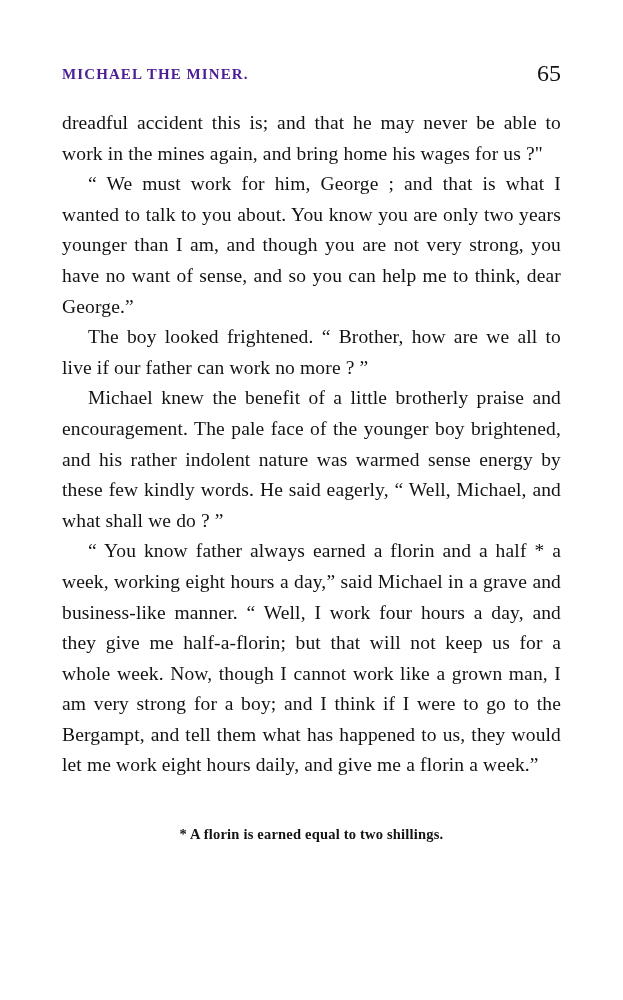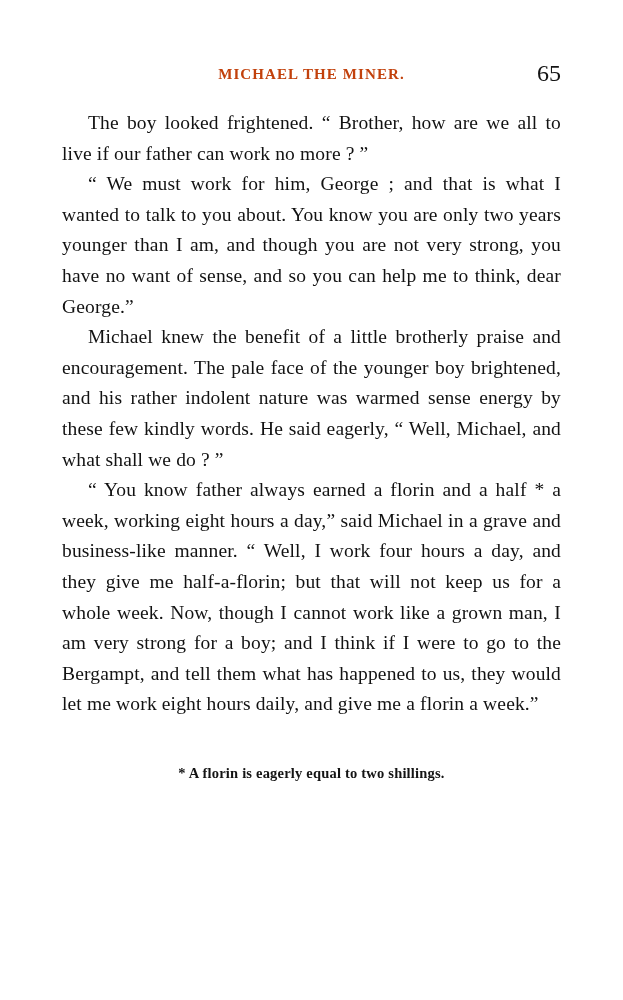--- a/index.html
+++ b/index.html
@@ -24,26 +24,25 @@
   .header {
     position: relative;
     height: 34px;
     margin-bottom: 14px;
   }
   .running-head {
     position: absolute;
     left: 0;
     right: 0;
     top: 6px;
-    text-align: center;
     font-family: "Liberation Serif", serif;
     font-weight: bold;
     font-size: 15px;
     letter-spacing: 1.1px;
-    color: #c2410c;
+    color: #4c1d95;
   }
   .folio {
     position: absolute;
     right: 0;
     top: 0;
     font-family: "Liberation Serif", serif;
     font-weight: normal;
     font-size: 24px;
     color: #141414;
   }
@@ -81,22 +80,23 @@
 <body>
 
 <div class="page">
 
   <div class="header">
     <div class="running-head">MICHAEL THE MINER.</div>
     <div class="folio">65</div>
   </div>
 
   <div class="body-text">
+    <p>dreadful accident this is; and that he may never be able to work in the mines again, and bring home his wages for us ?"</p>
+    <p class="indent">“ We must work for him, George ; and that is what I wanted to talk to you about. You know you are only two years younger than I am, and though you are not very strong, you have no want of sense, and so you can help me to think, dear George.”</p>
     <p class="indent">The boy looked frightened. “ Brother, how are we all to live if our father can work no more ? ”</p>
-    <p class="indent">“ We must work for him, George ; and that is what I wanted to talk to you about. You know you are only two years younger than I am, and though you are not very strong, you have no want of sense, and so you can help me to think, dear George.”</p>
     <p class="indent">Michael knew the benefit of a little brotherly praise and encouragement. The pale face of the younger boy brightened, and his rather indolent nature was warmed sense energy by these few kindly words. He said eagerly, “ Well, Michael, and what shall we do ? ”</p>
     <p class="indent">“ You know father always earned a florin and a half * a week, working eight hours a day,” said Michael in a grave and business-like manner. “ Well, I work four hours a day, and they give me half-a-florin; but that will not keep us for a whole week. Now, though I cannot work like a grown man, I am very strong for a boy; and I think if I were to go to the Bergampt, and tell them what has happened to us, they would let me work eight hours daily, and give me a florin a week.”</p>
   </div>
 
   <div class="footnote-rule"></div>
-  <div class="footnote">* A florin is eagerly equal to two shillings.</div>
+  <div class="footnote">* A florin is earned equal to two shillings.</div>
 
 </div>
 
 </body></html>

